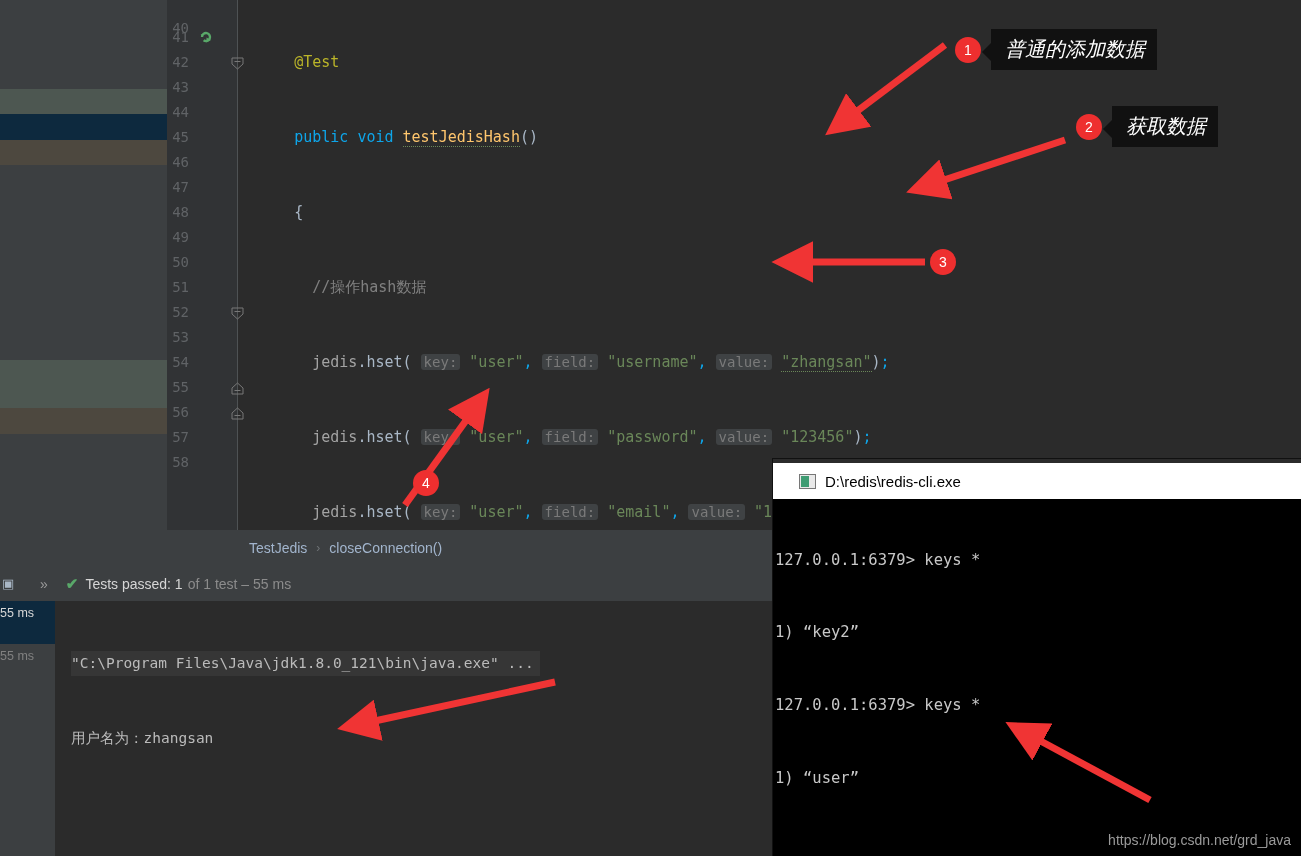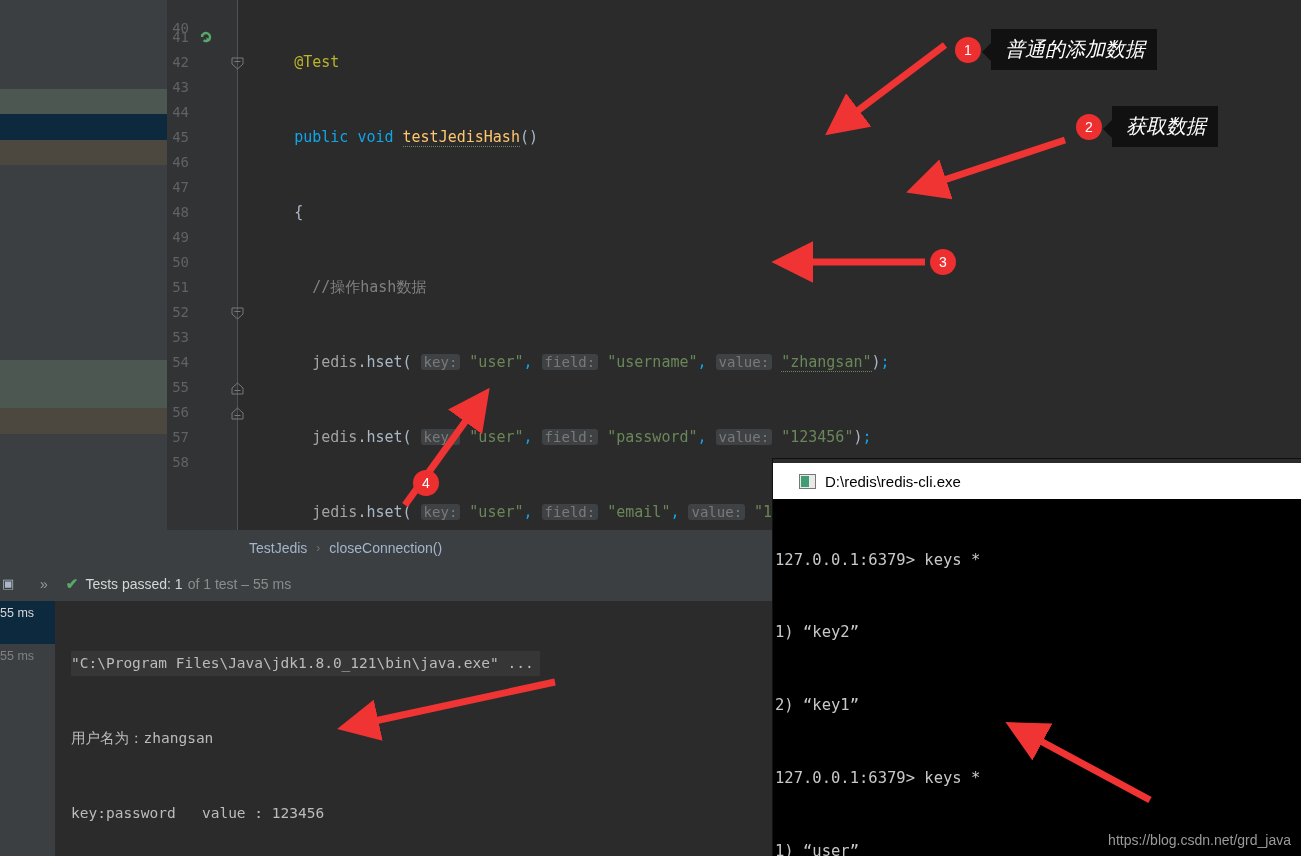--- a/index.html
+++ b/index.html
@@ -275,39 +275,37 @@
     </div>
 
     <div class="run-body">
       <div class="time-col">
         <div class="time-cell sel">55 ms</div>
         <div class="time-cell">55 ms</div>
       </div>
       <div class="console">
         <div><span class="cmdline">"C:\Program Files\Java\jdk1.8.0_121\bin\java.exe" ...</span></div>
         <div>用户名为：zhangsan</div>
-        <div>key:password   value : 123456</div>
         
         
         
         
       </div>
     </div>
   </div>
 
   <div class="cli-win">
     <div class="cli-topedge"></div>
     <div class="cli-title">
       <span class="cli-ico"></span>
       <span>D:\redis\redis-cli.exe</span>
     </div>
     <div class="cli-body">
       <div>127.0.0.1:6379&gt; keys *</div>
       <div>1) “key2”</div>
-      <div>2) “key1”</div>
       <div>127.0.0.1:6379&gt; keys *</div>
       <div>1) “user”</div>
       
       
       
       
       
       
       
       

